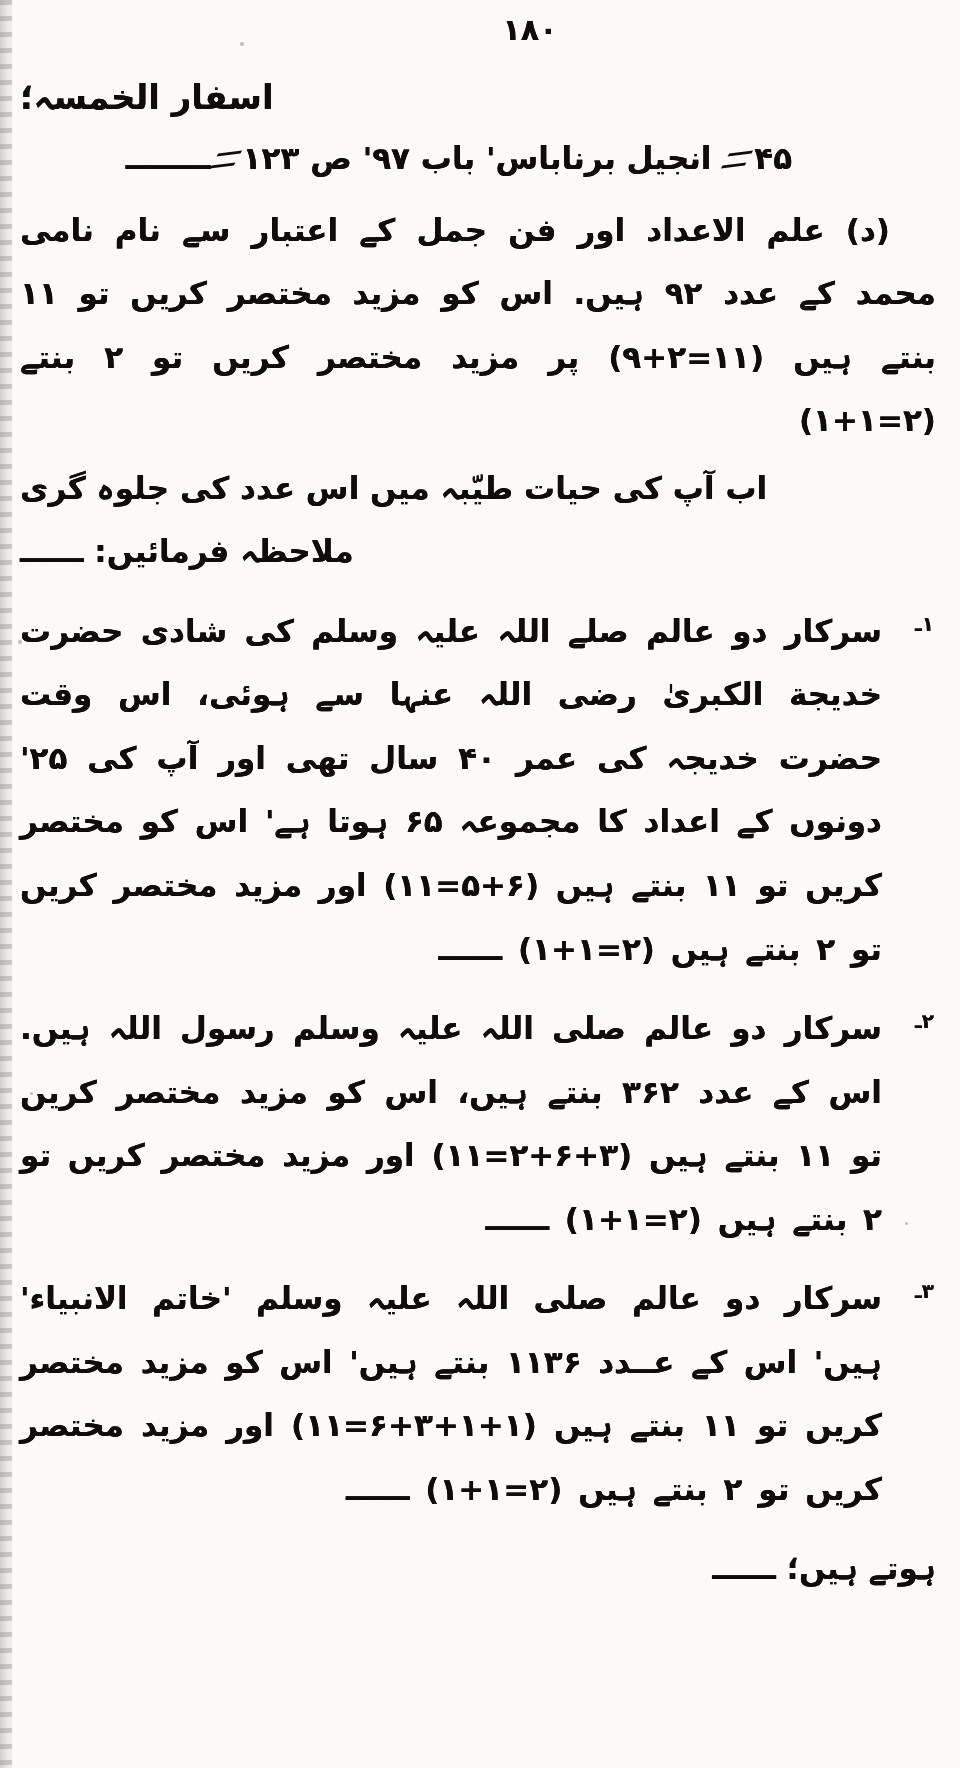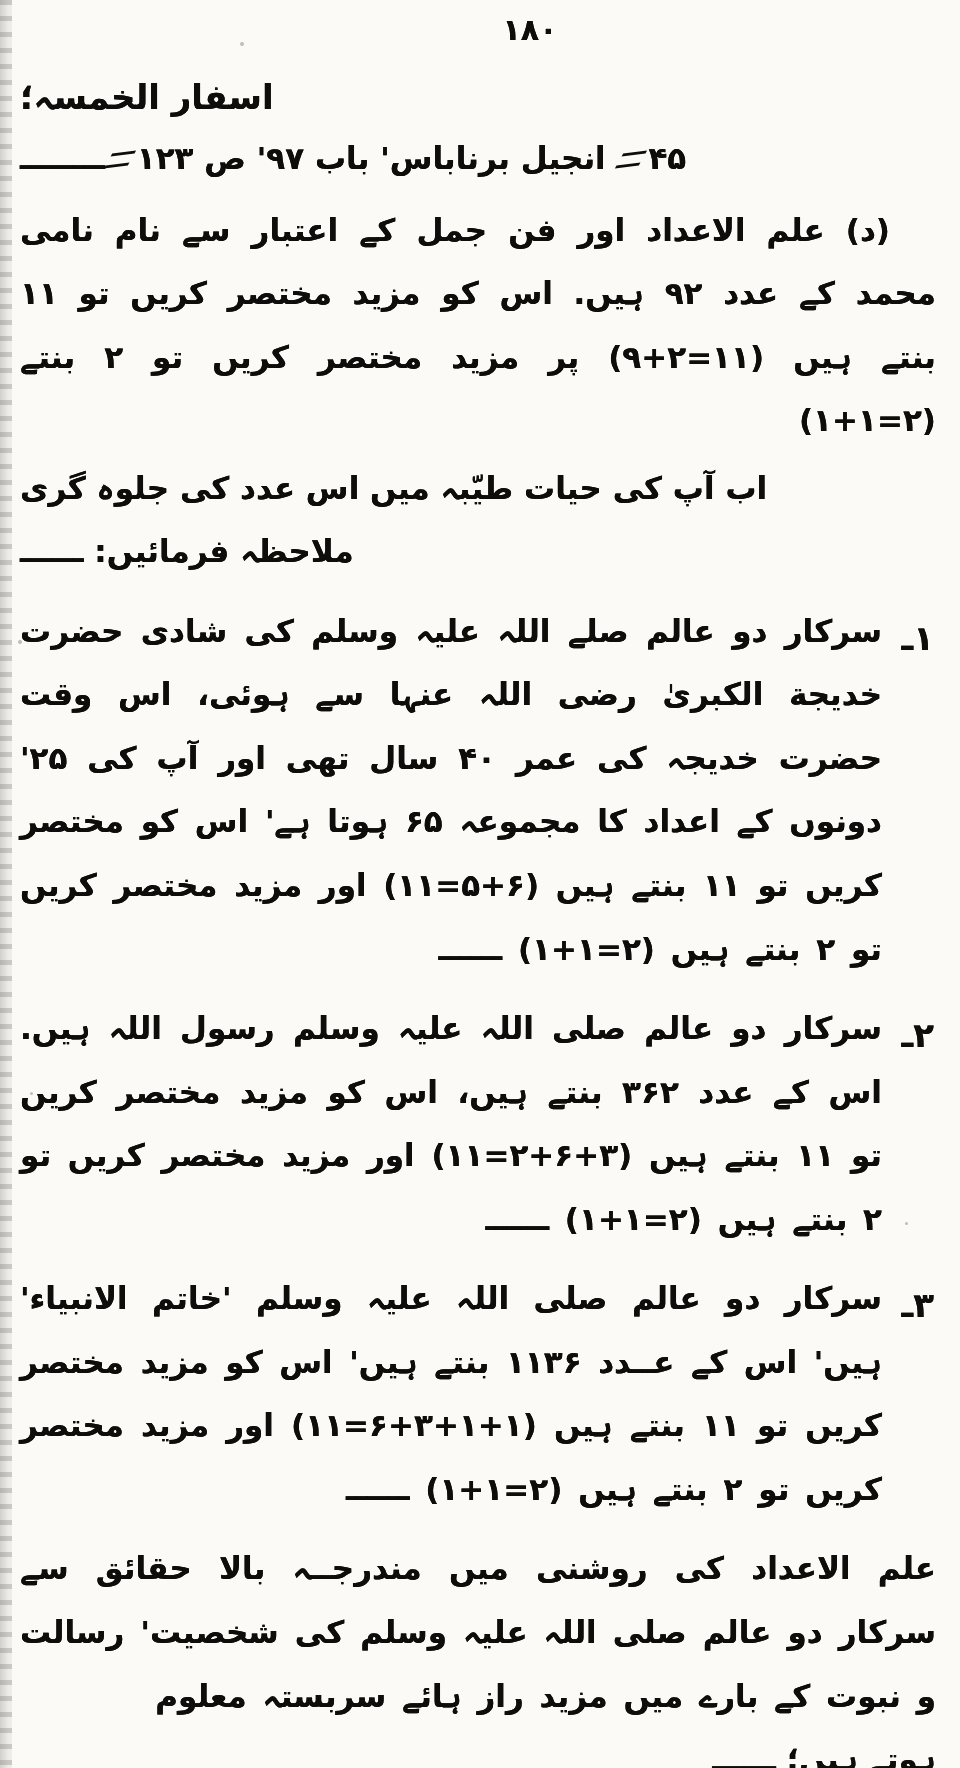--- a/index.html
+++ b/index.html
@@ -23,26 +23,26 @@
     position:absolute;top:0;right:0;left:0;bottom:0;
     padding:12px 24px 12px 20px;
     text-shadow:0 0 .45px currentColor;
   }
   .pageno{
     text-align:center;font-size:30px;letter-spacing:2px;
     transform:translateX(52px);
   }
   .heading{font-size:34px;margin:30px 62px 0 0;text-align:left;}
   .line{font-size:31px;line-height:2.05;}
-  .refline{margin:10px 38px 0 0;text-align:left;white-space:nowrap;}
+  .refline{margin:10px 38px 0 0;text-align:center;white-space:nowrap;}
   .para{ text-align:justify;word-spacing:5px;}
   .para-d{margin-top:8px;text-indent:46px;}
   .intro{margin:4px 56px 0 0;text-align:left;}
   .item{position:relative;padding-right:54px;margin-top:16px;}
-  .item .marker{position:absolute;right:2px;top:4px;font-size:34px;}
+  .item .marker{position:absolute;right:2px;top:4px;font-size:20px;}
   .closing{margin-top:16px;}
   .tail{text-align:right;}
   .swash{
     display:inline-block;width:22px;height:9px;
     border-top:3px solid currentColor;border-bottom:3px solid currentColor;
     transform:skewX(-35deg) rotate(-8deg);
     margin:0 6px 0 4px;vertical-align:2px;
   }
   .num{display:inline-block;}
 </style>
@@ -82,17 +82,16 @@
     <span class="marker">۲ـ</span>
     <span>سرکار دو عالم صلی اللہ علیہ وسلم رسول اللہ ہیں. اس کے عدد ۳۶۲ بنتے ہیں، اس کو مزید مختصر کریں تو ۱۱ بنتے ہیں ‪(۱۱=۲+۶+۳)‬ اور مزید مختصر کریں تو ۲ بنتے ہیں ‪(۱+۱=۲)‬ ــــــ</span>
   </div>
 
   <div class="line para item">
     <span class="marker">۳ـ</span>
     <span>سرکار دو عالم صلی اللہ علیہ وسلم 'خاتم الانبیاء' ہیں' اس کے عــدد ۱۱۳۶ بنتے ہیں' اس کو مزید مختصر کریں تو ۱۱ بنتے ہیں ‪(۱۱=۶+۳+۱+۱)‬ اور مزید مختصر کریں تو ۲ بنتے ہیں ‪(۱+۱=۲)‬ ــــــ</span>
   </div>
 
   <div class="closing">
-    <div class="line para">علم الاعداد کی روشنی میں مندرجــہ بالا حقائق سے سرکار دو عالم صلی اللہ علیہ وسلم کی شخصیت' رسالت و نبوت کے بارے میں مزید راز ہائے سربستہ معلوم</div>
     <div class="line tail">ہوتے ہیں؛ ــــــ</div>
   </div>
 
 </div>
 
 </body></html>

